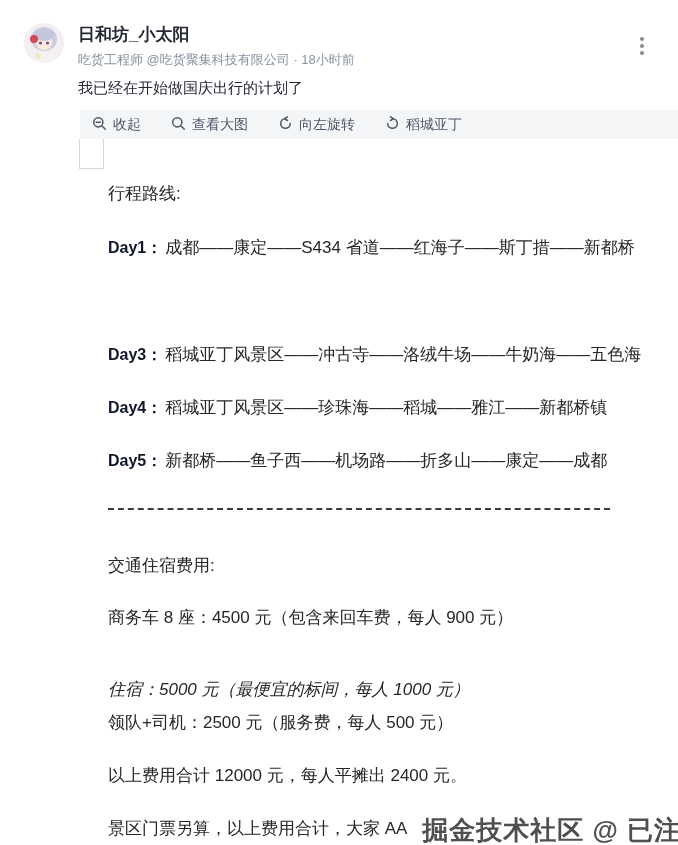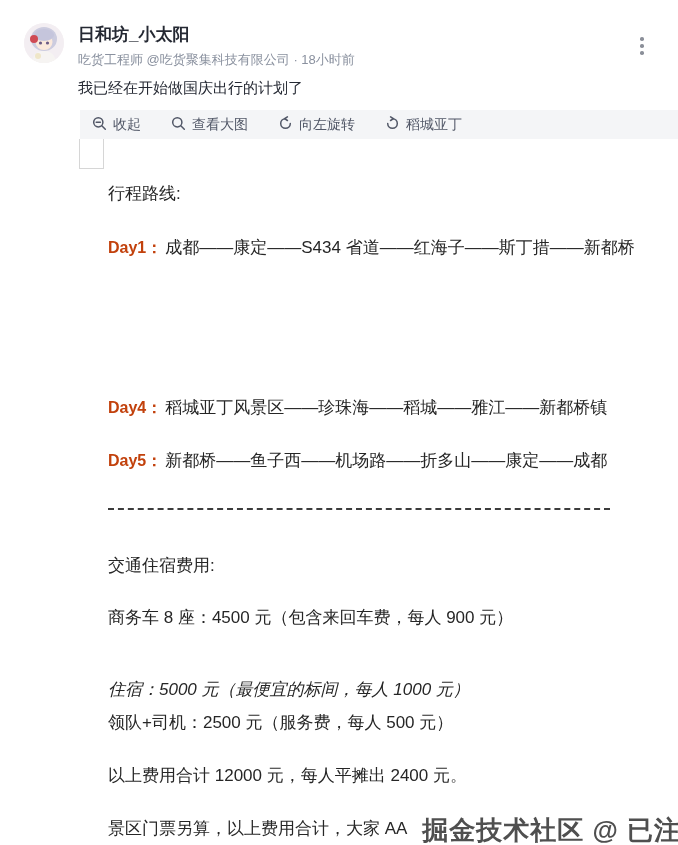--- a/index.html
+++ b/index.html
@@ -50,21 +50,21 @@
     padding-left:44px;
   }
   .corner-mark {
     position:absolute; left:79px; top:0; width:25px; height:30px;
     border:1px solid #d6d6d6; border-top:none; box-sizing:border-box;
   }
   .doc-line {
     position:absolute; left:108px; white-space:nowrap;
     font-size:17px; color:#262626; line-height:22px;
   }
-  .day-label { color:#c2410c; font-weight:700; font-size:16px; padding-right:3px; }
+  .day-label { color:#0f172a; font-weight:700; font-size:16px; padding-right:3px; }
   .divider {
     position:absolute; left:108px; top:369px; width:502px; height:0;
     border-top:2px dashed #3c3c3c;
   }
   .watermark {
     position:absolute; right:14px; top:674px;
     font-size:26px; font-weight:700; color:#4f4f4f; letter-spacing:1px;
     white-space:nowrap;
     text-shadow:1px 1px 0 #ffffff, -1px -1px 0 #ffffff, 1px -1px 0 #ffffff, -1px 1px 0 #ffffff;
   }
@@ -149,20 +149,23 @@
 </div>
 
 <div class="doc-image">
   <div class="corner-mark"></div>
 
   <div class="doc-line l-route-title">行程路线:</div>
 
   <div class="doc-line l-day1">
     <span class="day-label">Day1：</span><span>成都——康定——S434 省道——红海子——斯丁措——新都桥</span>
   </div>
+  <div class="doc-line l-day3">
+    <span class="day-label">Day3：</span><span>稻城亚丁风景区——冲古寺——洛绒牛场——牛奶海——五色海</span>
+  </div>
   <div class="doc-line l-day4">
     <span class="day-label">Day4：</span><span>稻城亚丁风景区——珍珠海——稻城——雅江——新都桥镇</span>
   </div>
   <div class="doc-line l-day5">
     <span class="day-label">Day5：</span><span>新都桥——鱼子西——机场路——折多山——康定——成都</span>
   </div>
 
   <div class="divider"></div>
 
   <div class="doc-line l-cost-title">交通住宿费用:</div>

